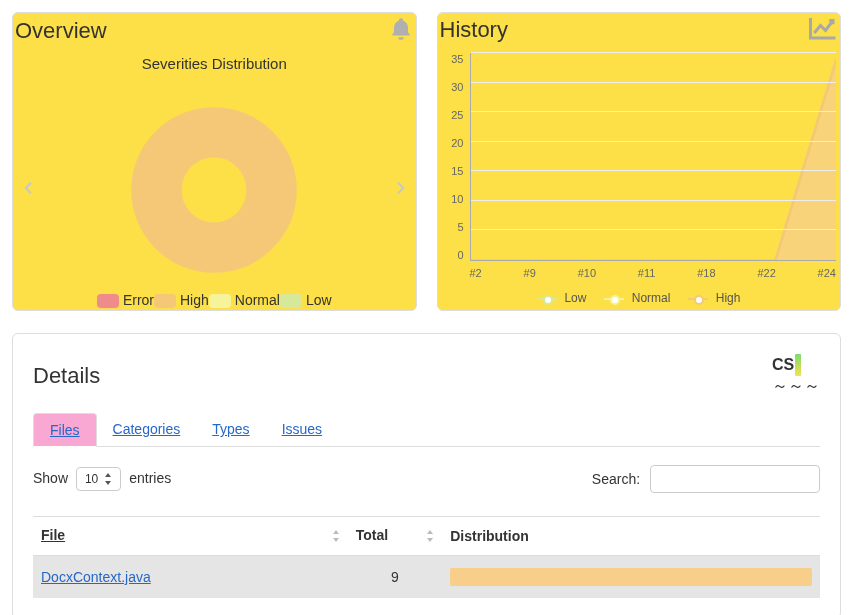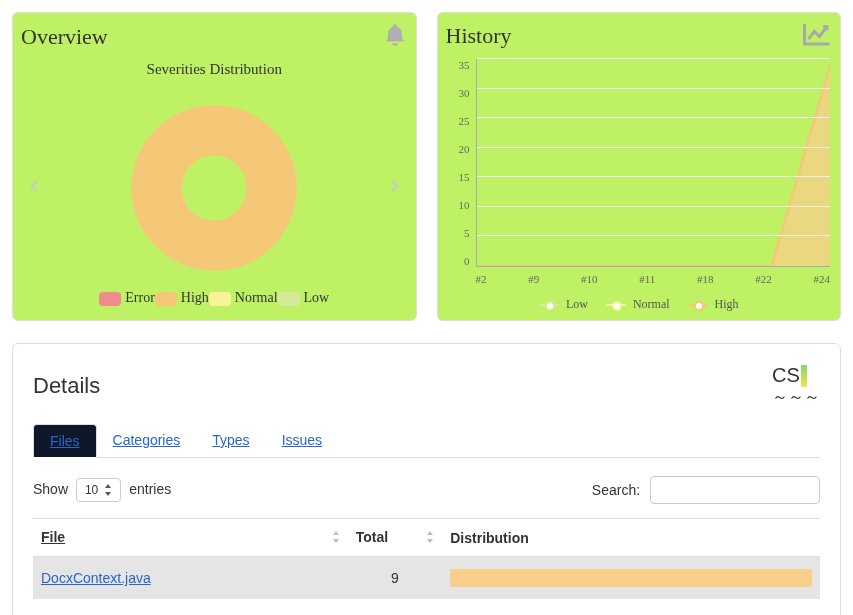--- a/index.html
+++ b/index.html
@@ -8,43 +8,42 @@
     padding: 12px;
     font-family: -apple-system, BlinkMacSystemFont, "Segoe UI", Helvetica, Arial, sans-serif;
     background: #fff;
     color: #333;
     width: 853px;
   }
   .row { display: flex; gap: 20px; }
   .card {
     border: 1px solid #ddd;
     border-radius: 6px;
-    padding: 8px;
-    background: #bef264;
-    font-family: Liberation Serif, serif;
+    padding: 2px;
+    background: #fde047;
   }
   .overview { flex: 1; }
   .history  { flex: 1; }
   .card-header {
     display: flex;
     justify-content: space-between;
     align-items: center;
     margin-bottom: 8px;
   }
   .card-title {
     font-size: 22px;
     font-weight: 500;
     color: #333;
   }
   .icon-gray { color: #aaa; }
   .subtitle {
     text-align: center;
     font-size: 15px;
     color: #333;
-    margin-bottom: 20px;
+    margin-bottom: 28px;
   }
   .carousel {
     display: flex;
     align-items: center;
     justify-content: space-between;
     margin-bottom: 12px;
   }
   .chevron {
     color: #bbb;
     font-size: 22px;
@@ -146,29 +145,29 @@
     font-size: 14px;
     color: #2767c7;
     text-decoration: underline;
     cursor: pointer;
   }
   .tab.active {
     border: 1px solid #ddd;
     border-bottom: 1px solid #fff;
     margin-bottom: -1px;
     border-radius: 4px 4px 0 0;
-    background: #0f172a;
+    background: #f9a8d4;
   }
   .tbl-controls {
     display: flex;
     justify-content: space-between;
     align-items: center;
     font-size: 14px;
     color: #333;
-    margin-bottom: 14px;
+    margin-bottom: 23px;
   }
   .entries-select {
     display: inline-flex;
     align-items: center;
     border: 1px solid #ccc;
     border-radius: 4px;
     padding: 4px 8px;
     font-size: 12px;
     gap: 6px;
     margin: 0 4px;
@@ -199,21 +198,21 @@
     padding: 12px 8px;
     background: #e5e5e5;
   }
   .file-link { color: #2767c7; text-decoration: underline; cursor: pointer; }
   .dist-bar {
     height: 18px;
     background: #f7cf8a;
     border-radius: 2px;
     width: 100%;
   }
-  .logo-cs { font-weight: 400; font-size: 20px; color: #333; display:flex; align-items:center; }
+  .logo-cs { font-weight: 700; font-size: 16px; color: #333; display:flex; align-items:center; }
   .logo-cs .hl { display:inline-block; width:6px; height:22px; background: linear-gradient(#7edc6b, #f4e24b); margin-left:1px; border-radius:1px; }
 </style>
 </head>
 <body>
 
 <div class="row">
 
   <div class="card overview">
     <div class="card-header">
       <div class="card-title">Overview</div>

